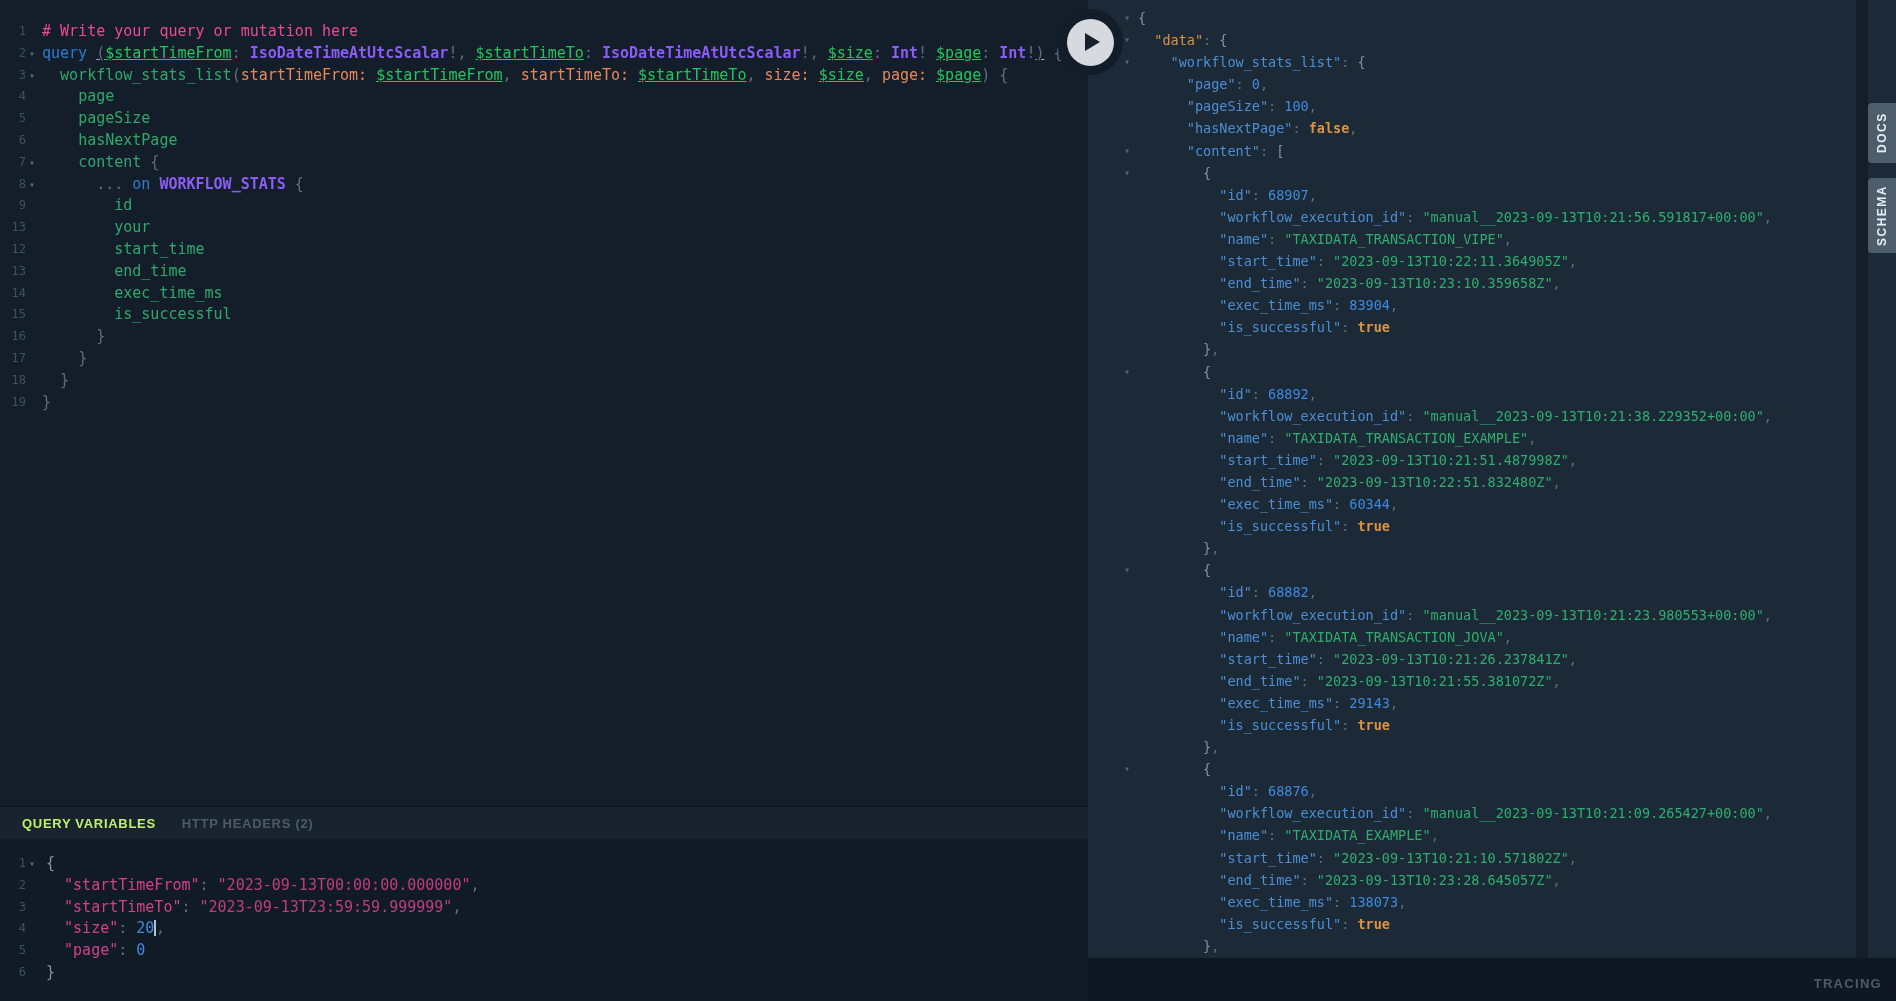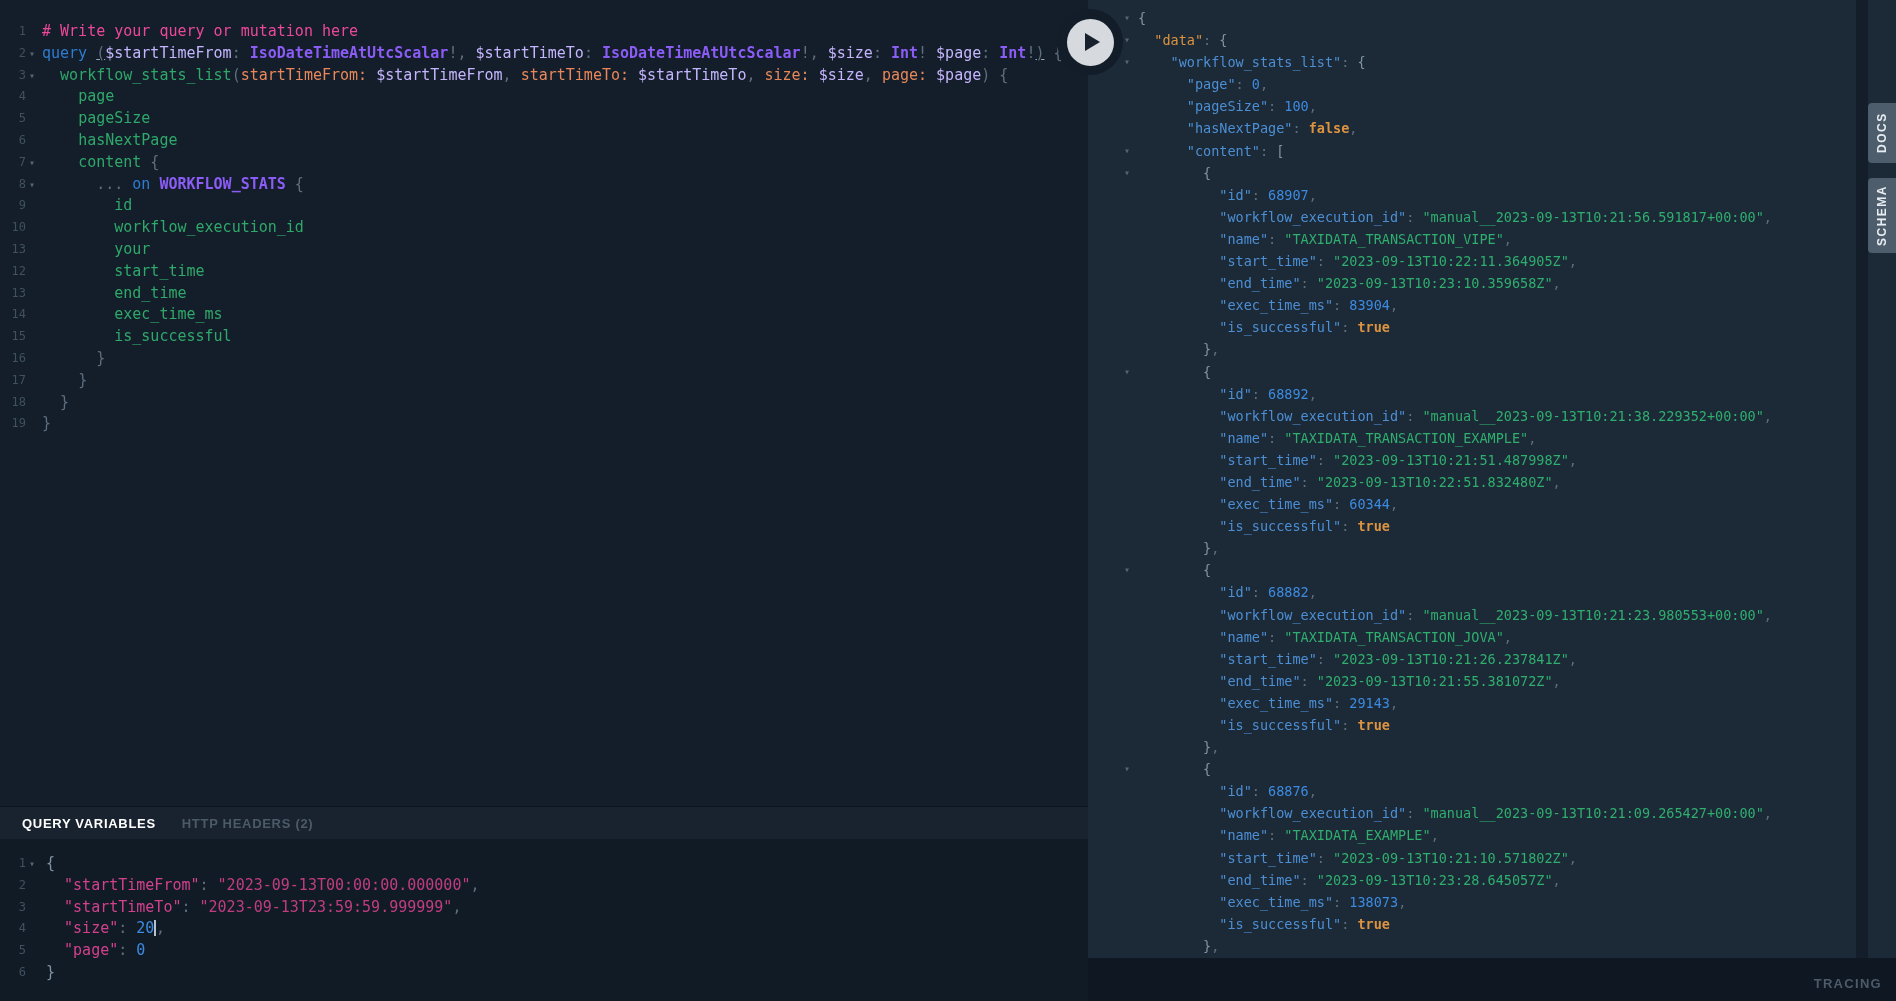--- a/index.html
+++ b/index.html
@@ -20,39 +20,39 @@
   .ln { position:absolute; left:0; top:0; width:26px; text-align:right; font-size:12px; color:#40505f; line-height:inherit; }
   .fold { position:absolute; left:29px; top:0; font-size:10px; color:#55646f; line-height:inherit; }
   .response .fold { left:36px; }
 
   
   .t-plain   { color:#8a97a5; }
   .t-comment { color:#ec4899; }
   .t-kw      { color:#2e7cd1; }
   .t-field   { color:#2fa86a; }
   .t-arg     { color:#e8885a; }
-  .t-var     { color:#c4b5fd; }
+  .t-var     { color:#22c55e;text-decoration:underline; }
   .t-type    { color:#8b5cf6; font-weight:bold; }
   .t-punc    { color:#5f6e7e; }
   .t-ul      { text-decoration:underline; text-decoration-color:#93a3b3; }
   .t-brace   { color:#8093a3; }
   .t-key     { color:#4c8fd4; }
   .t-keyd    { color:#dd9440; }
   .t-str     { color:#2fae6e; }
   .t-num     { color:#3d8be0; }
   .t-bool    { color:#dd9440;font-weight:bold; }
   .t-vkey    { color:#d2418c; }
   .t-vstr    { color:#c03d80; }
   .caret { display:inline-block; width:1.5px; height:16px; background:#b7c1cb; vertical-align:-3px; }
 
   
   .vars-header { position:absolute; left:0; top:806px; right:0; height:33px; background:#18232f;
                  border-top:1px solid #0b131c; display:flex; align-items:center; padding-left:22px; gap:26px; }
   .vh-tab { font-size:13px; font-weight:bold; letter-spacing:.7px; }
-  .vh-active { color:#ffffff; }
+  .vh-active { color:#bef264; }
   .vh-inactive { color:#4c5a68; }
   .vars-editor { position:absolute; left:0; top:839px; right:0; bottom:0; background:#111b26; padding-top:14px; overflow:hidden; }
 
   
   .right-pane { left:1088px; top:0; width:808px; height:1001px; background:#1c2937; }
   .response { position:absolute; left:0; top:0; right:0; height:958px; overflow:hidden; padding-top:7px; }
   .scroll-track { position:absolute; left:768px; top:0; width:12px; height:958px; background:#131e2a; }
   .tracing-bar { position:absolute; left:0; top:958px; right:0; height:51px; background:#0f1822;
                  display:flex; align-items:center; justify-content:flex-end; padding-right:14px; }
   .tracing-label { color:#4c5a69; font-size:13px; font-weight:bold; letter-spacing:1.3px; }
@@ -79,21 +79,20 @@
   <div class="query-editor" id="query-editor">
       <div class="row"><span class="ln">1</span><span class="t-comment"># Write your query or mutation here</span></div>
       <div class="row"><span class="ln">2</span><span class="fold">▾</span><span class="t-kw">query</span><span class="t-plain"> </span><span class="t-punc t-ul">(</span><span class="t-var">$startTimeFrom</span><span class="t-punc">:</span><span class="t-plain"> </span><span class="t-type">IsoDateTimeAtUtcScalar</span><span class="t-punc">!,</span><span class="t-plain"> </span><span class="t-var">$startTimeTo</span><span class="t-punc">:</span><span class="t-plain"> </span><span class="t-type">IsoDateTimeAtUtcScalar</span><span class="t-punc">!,</span><span class="t-plain"> </span><span class="t-var">$size</span><span class="t-punc">:</span><span class="t-plain"> </span><span class="t-type">Int</span><span class="t-punc">!</span><span class="t-plain"> </span><span class="t-var">$page</span><span class="t-punc">:</span><span class="t-plain"> </span><span class="t-type">Int</span><span class="t-punc">!</span><span class="t-punc t-ul">)</span><span class="t-punc"> {</span></div>
       <div class="row"><span class="ln">3</span><span class="fold">▾</span><span class="t-plain">  </span><span class="t-field">workflow_stats_list</span><span class="t-punc">(</span><span class="t-arg">startTimeFrom:</span><span class="t-plain"> </span><span class="t-var">$startTimeFrom</span><span class="t-punc">,</span><span class="t-plain"> </span><span class="t-arg">startTimeTo:</span><span class="t-plain"> </span><span class="t-var">$startTimeTo</span><span class="t-punc">,</span><span class="t-plain"> </span><span class="t-arg">size:</span><span class="t-plain"> </span><span class="t-var">$size</span><span class="t-punc">,</span><span class="t-plain"> </span><span class="t-arg">page:</span><span class="t-plain"> </span><span class="t-var">$page</span><span class="t-punc">) {</span></div>
       <div class="row"><span class="ln">4</span><span class="t-plain">    </span><span class="t-field">page</span></div>
       <div class="row"><span class="ln">5</span><span class="t-plain">    </span><span class="t-field">pageSize</span></div>
       <div class="row"><span class="ln">6</span><span class="t-plain">    </span><span class="t-field">hasNextPage</span></div>
       <div class="row"><span class="ln">7</span><span class="fold">▾</span><span class="t-plain">    </span><span class="t-field">content</span><span class="t-punc"> {</span></div>
       <div class="row"><span class="ln">8</span><span class="fold">▾</span><span class="t-plain">      </span><span class="t-punc">...</span><span class="t-plain"> </span><span class="t-kw">on</span><span class="t-plain"> </span><span class="t-type">WORKFLOW_STATS</span><span class="t-punc"> {</span></div>
       <div class="row"><span class="ln">9</span><span class="t-plain">        </span><span class="t-field">id</span></div>
-      <div class="row"><span class="ln">10</span><span class="t-plain">        </span><span class="t-field">workflow_execution_id</span></div>
       <div class="row"><span class="ln">13</span><span class="t-plain">        </span><span class="t-field">your</span></div>
       <div class="row"><span class="ln">12</span><span class="t-plain">        </span><span class="t-field">start_time</span></div>
       <div class="row"><span class="ln">13</span><span class="t-plain">        </span><span class="t-field">end_time</span></div>
       <div class="row"><span class="ln">14</span><span class="t-plain">        </span><span class="t-field">exec_time_ms</span></div>
       <div class="row"><span class="ln">15</span><span class="t-plain">        </span><span class="t-field">is_successful</span></div>
       <div class="row"><span class="ln">16</span><span class="t-plain">      </span><span class="t-punc">}</span></div>
       <div class="row"><span class="ln">17</span><span class="t-plain">    </span><span class="t-punc">}</span></div>
       <div class="row"><span class="ln">18</span><span class="t-plain">  </span><span class="t-punc">}</span></div>
       <div class="row"><span class="ln">19</span><span class="t-punc">}</span></div>
     </div>

